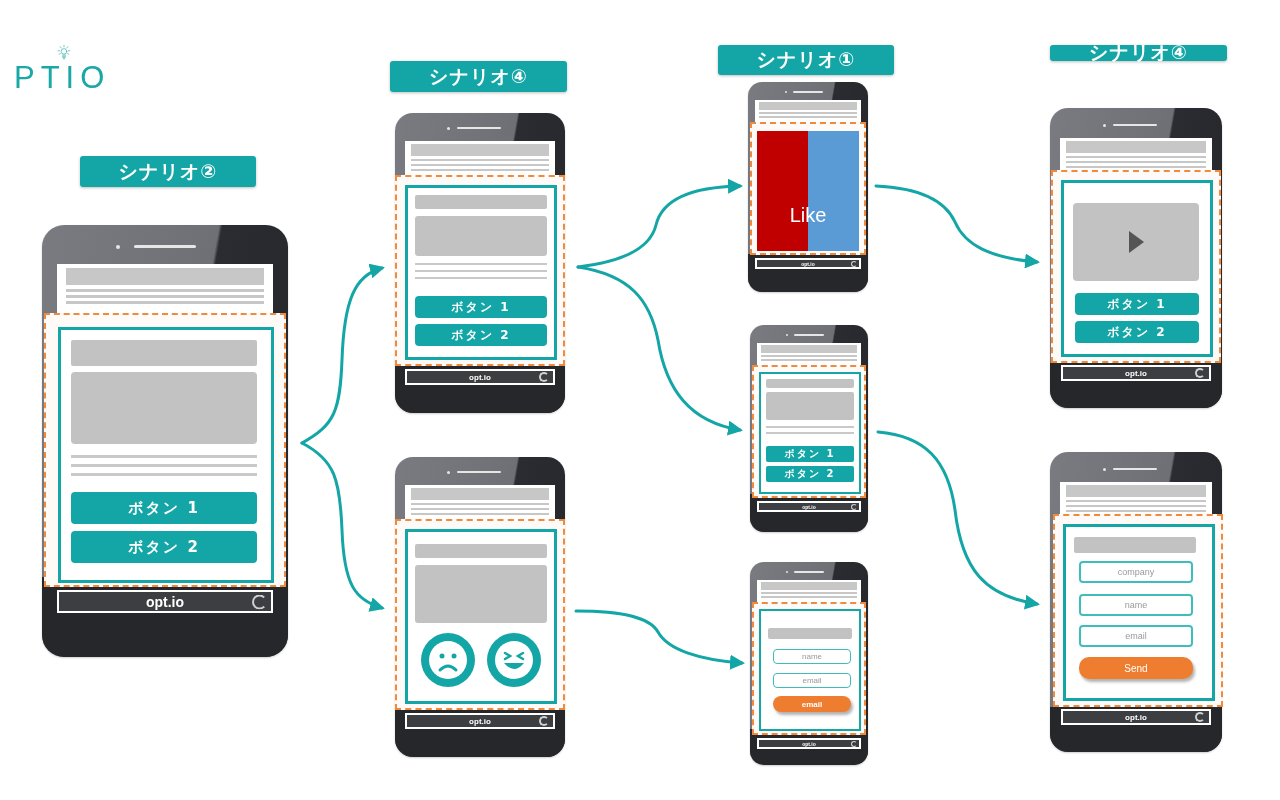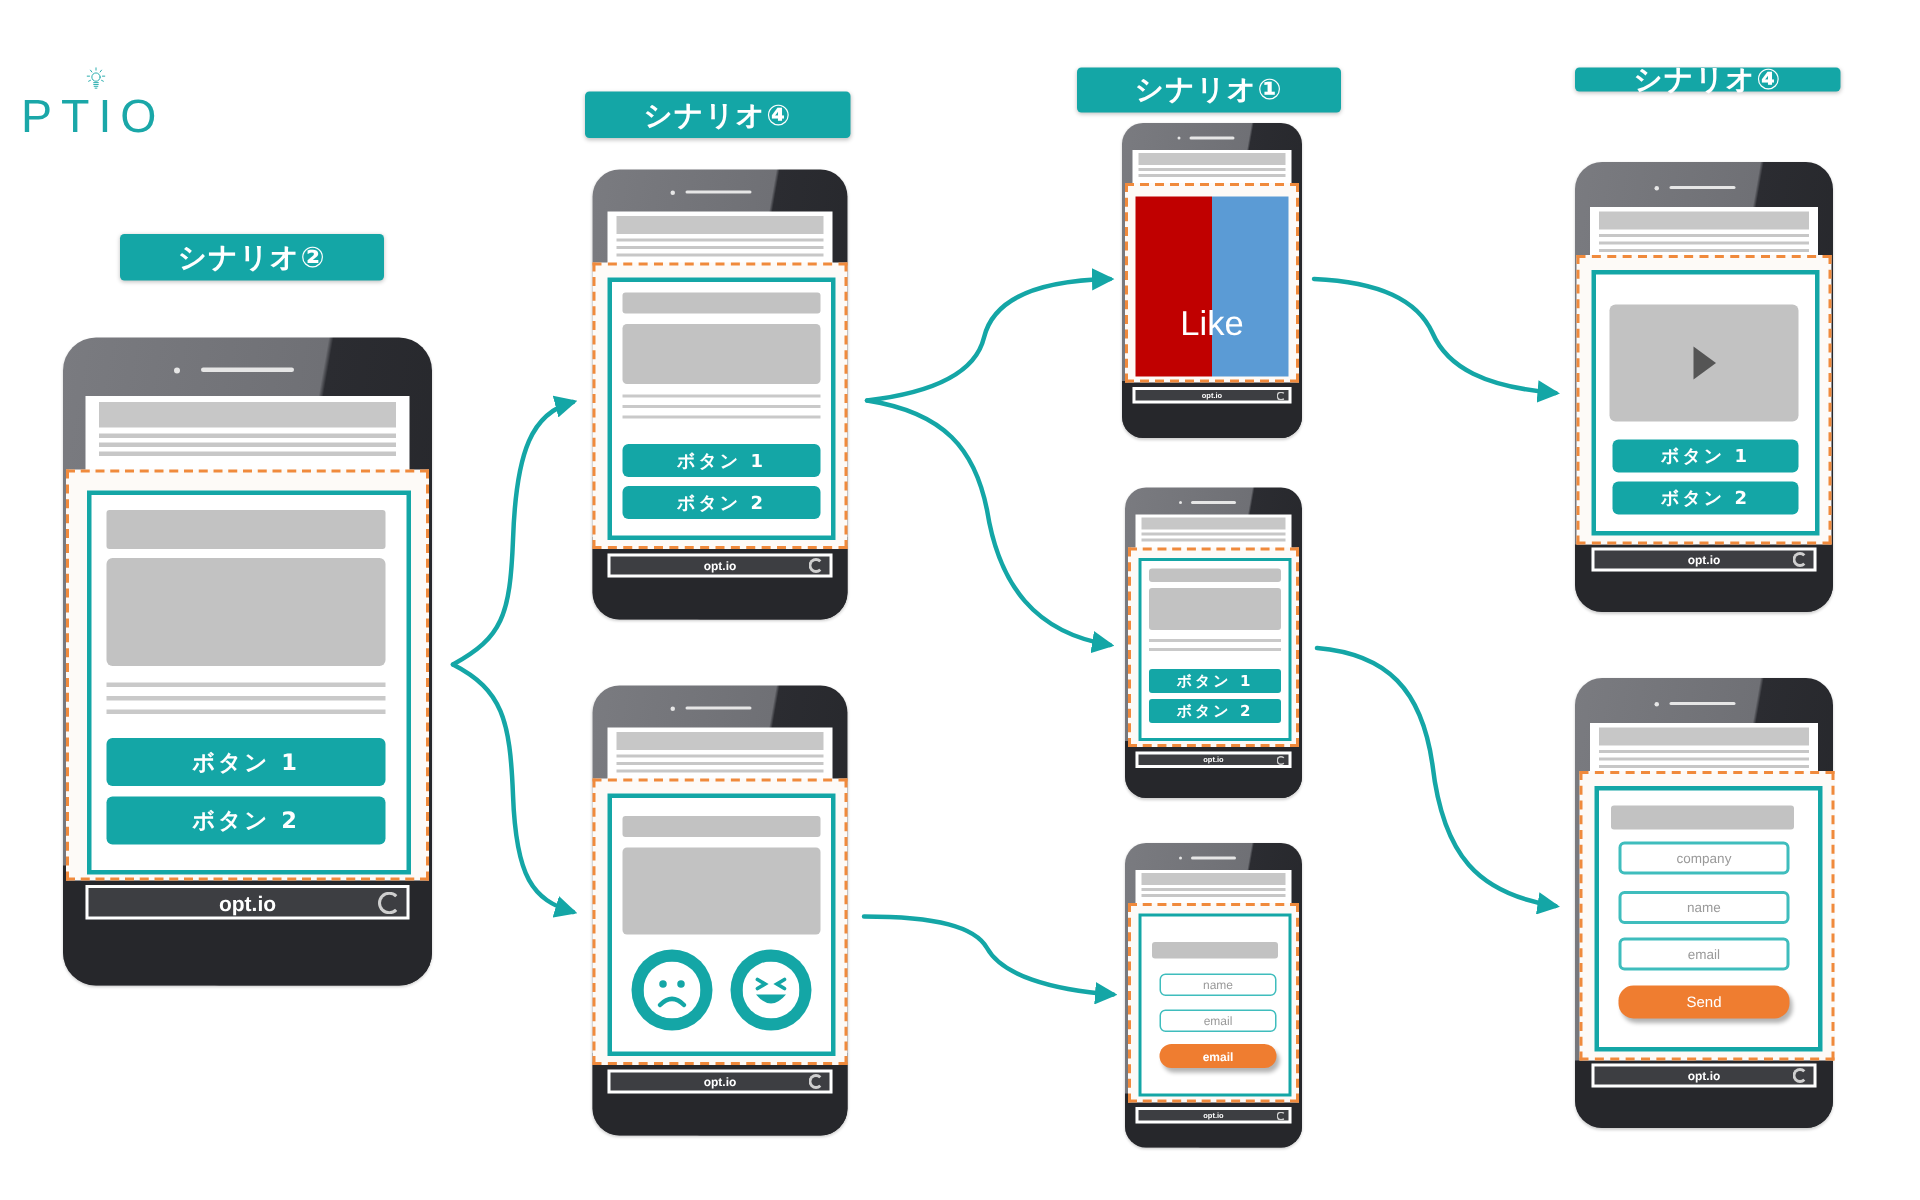--- a/index.html
+++ b/index.html
@@ -159,21 +159,21 @@
   <div class="speaker" style="left:45px;top:9px;width:30px;height:2px;"></div>
   <div class="screen-top" style="left:7px;top:18px;width:106px;height:24px;">
     <div class="bar" style="top:2px;height:8px;"></div>
     <div class="bar" style="top:12px;height:2px;"></div>
     <div class="bar" style="top:16px;height:2px;"></div>
   </div>
   <div class="ad-zone" style="left:2px;top:40px;width:116px;height:133px;">
     <div style="position:absolute;left:5px;top:7px;width:102px;height:120px;display:flex;">
       <div style="flex:1;background:#c00000;"></div>
       <div style="flex:1;background:#5b9bd5;"></div>
-      <div style="position:absolute;left:0;right:0;top:0;bottom:0;display:flex;align-items:center;justify-content:center;color:#fff;font-size:23px;font-family:'Liberation Sans',sans-serif;margin-top:48px;">Like</div>
+      <div style="position:absolute;left:0;right:0;top:0;bottom:0;display:flex;align-items:center;justify-content:center;color:#fff;font-size:20px;font-family:'Liberation Sans',sans-serif;margin-top:48px;">Like</div>
     </div>
   </div>
   <div class="urlbar" style="left:7px;top:176px;width:106px;height:11px;font-size:5px;">
     <span>opt.io</span>
     <span class="reload" style="width:6px;height:6px;border-width:1px;right:2px;"></span>
   </div>
 </div>
 
 <div class="abs phone" style="left:750px;top:325px;width:118px;height:207px;border-radius:14px;">
   <div class="lower" style="height:38px;border-bottom-left-radius:14px;border-bottom-right-radius:14px;"></div>

